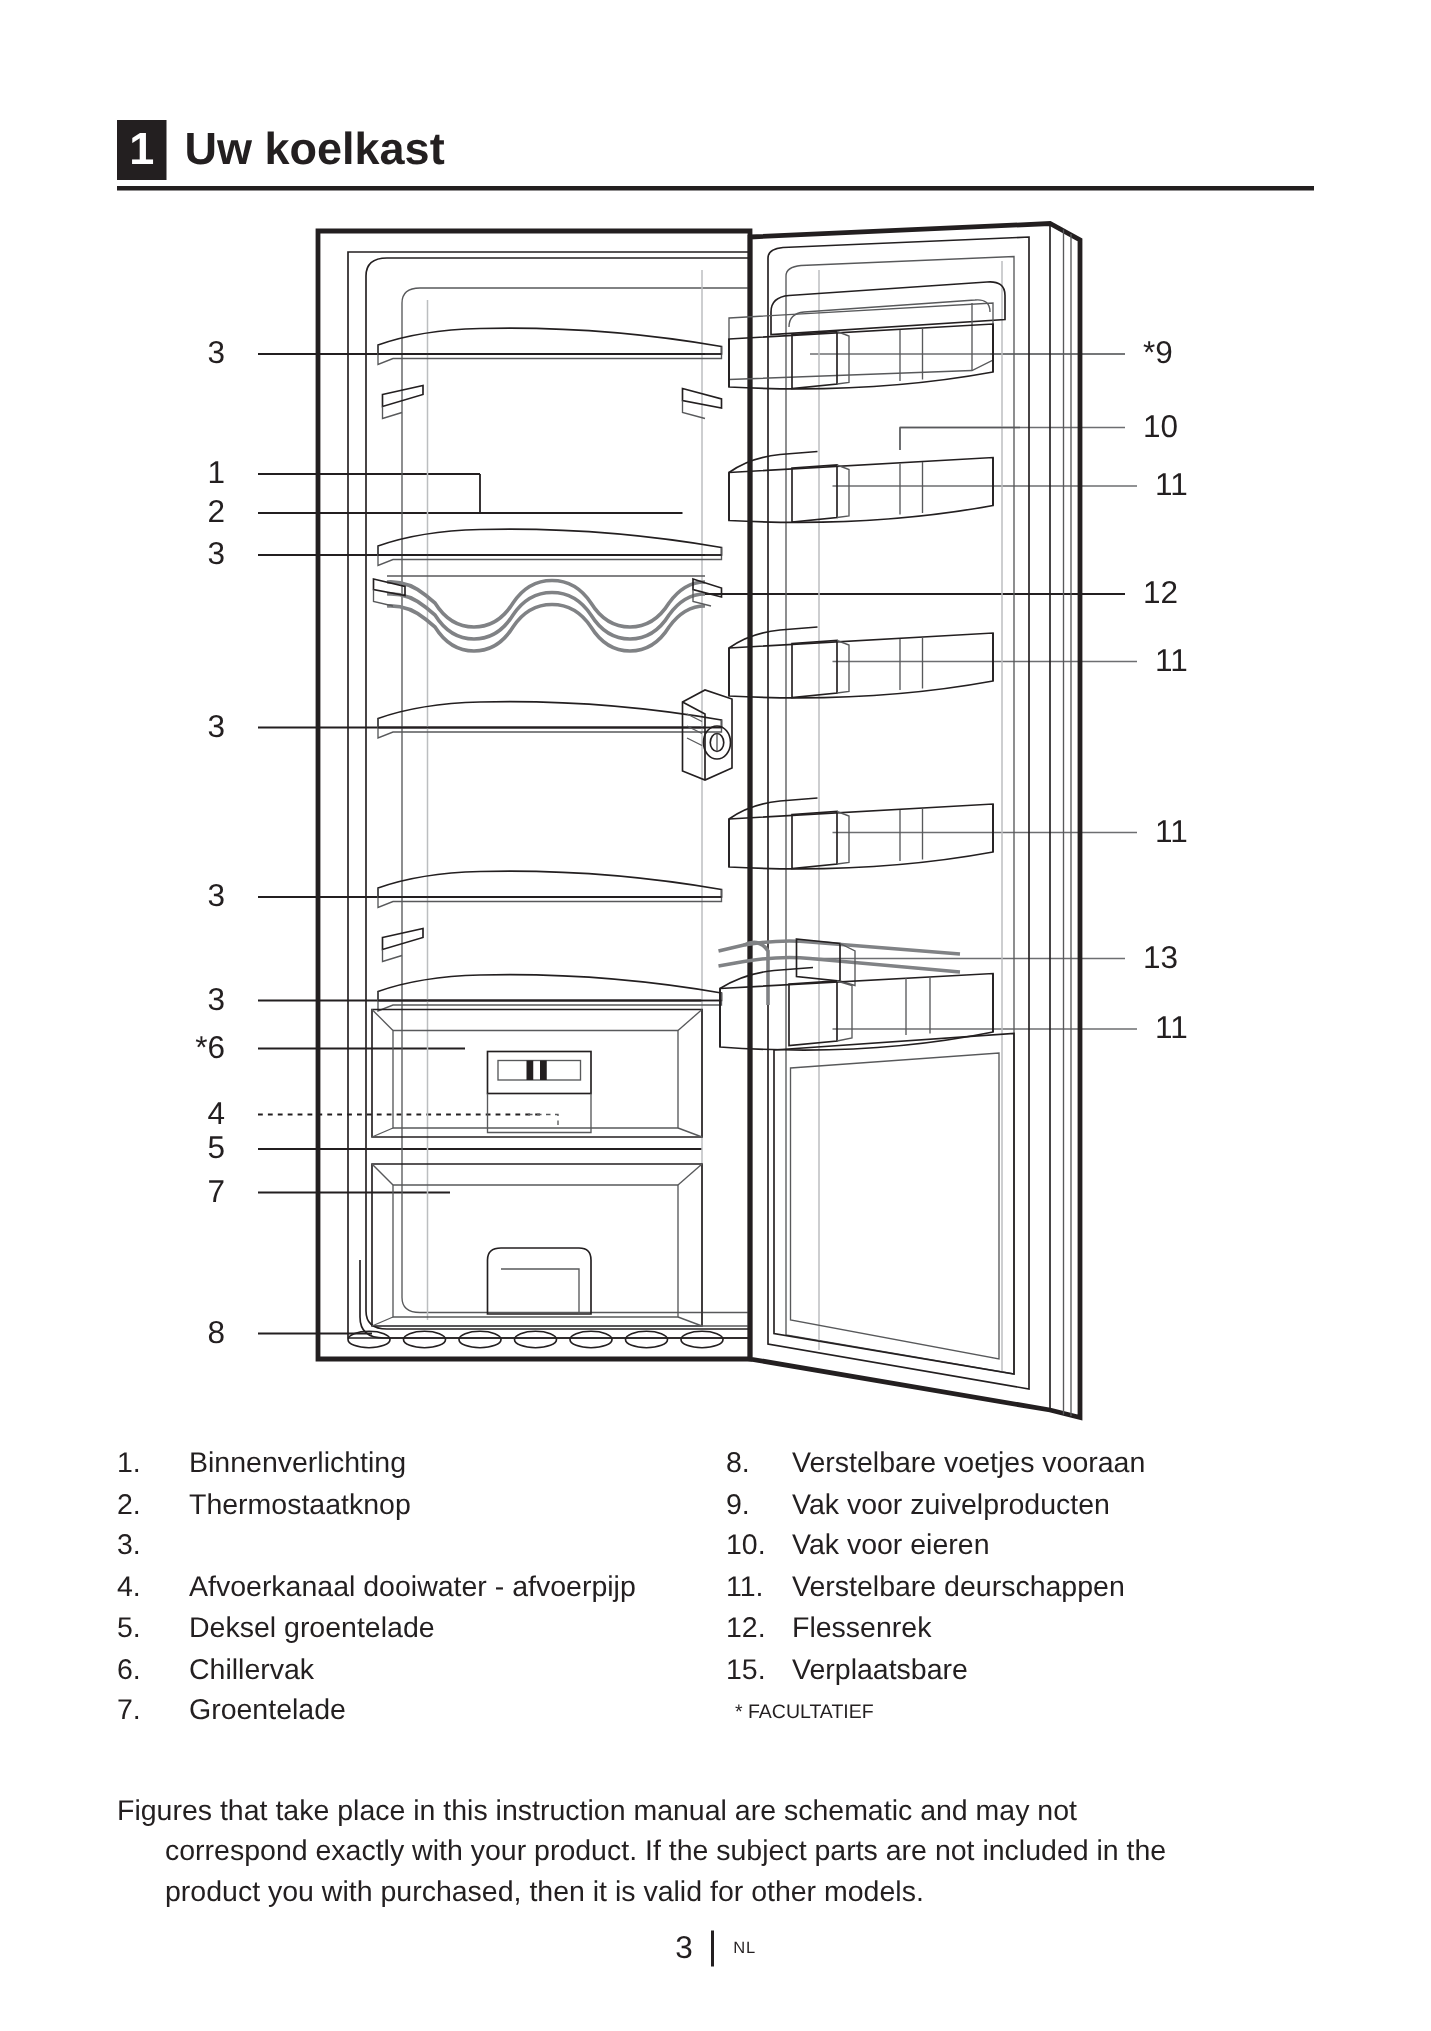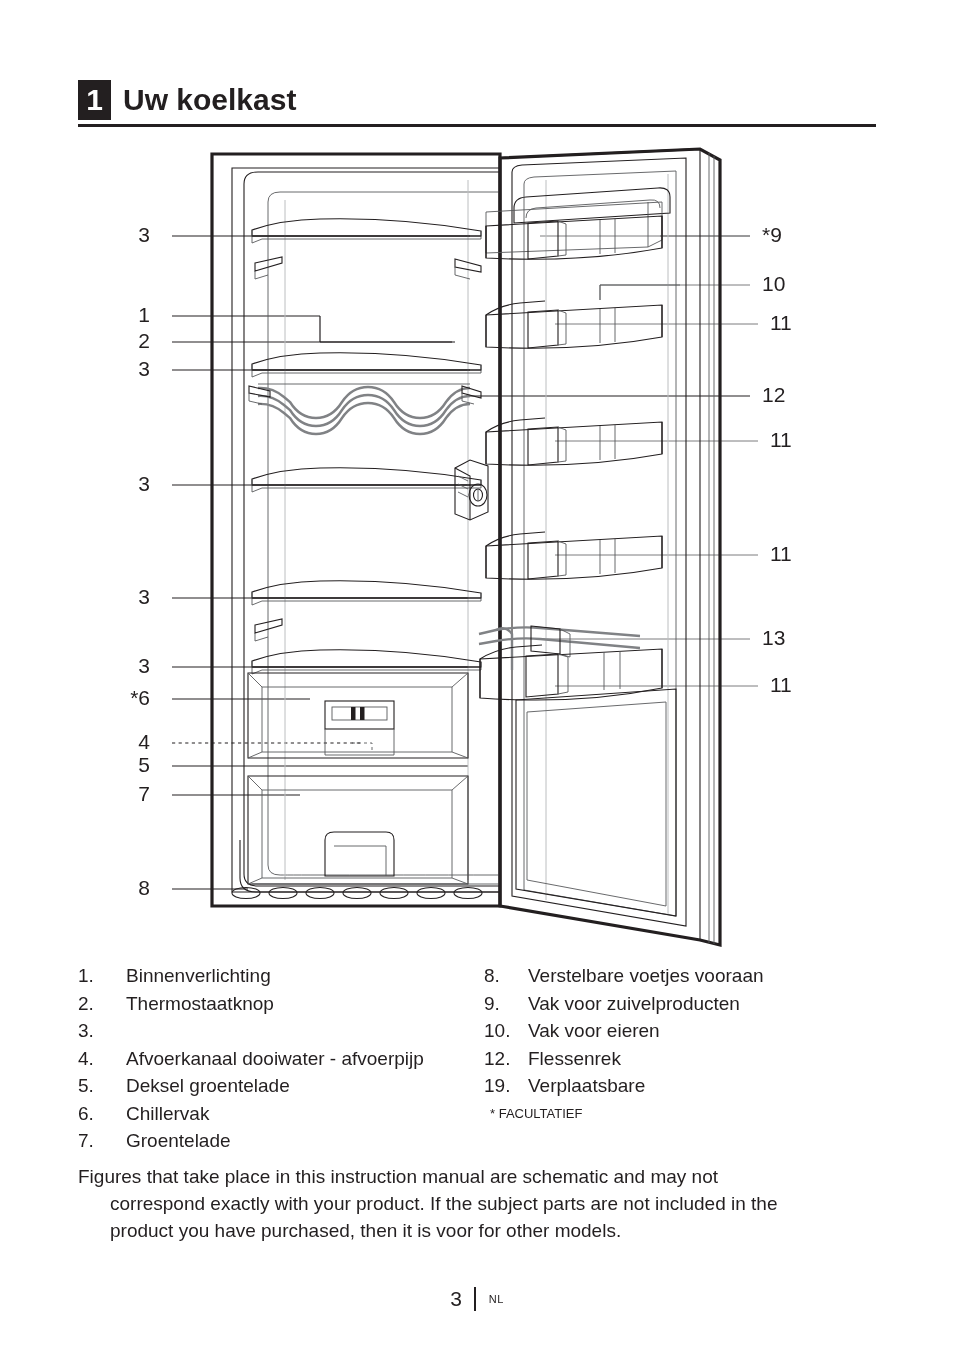--- a/index.html
+++ b/index.html
@@ -110,21 +110,21 @@
   
   #disclaimer {
     position: absolute;
     left: 78px;
     top: 1163px;
     width: 790px;
     font-size: 19px;
     line-height: 27px;
     color: #231f20;
   }
-  #disclaimer .d-line-1 { padding-left: 0; }
+  #disclaimer .d-line-1 { padding-left: 0; margin-top: 31px; }
   #disclaimer .d-line-2,
   #disclaimer .d-line-3 { padding-left: 32px; }
 
   
   #footer {
     position: absolute;
     left: 0;
     top: 1282px;
     width: 954px;
     height: 34px;
@@ -490,35 +490,39 @@
     </div>
     <div class="part-row">
       <span class="part-num">9.</span>
       <span class="part-label">Vak voor zuivelproducten</span>
     </div>
     <div class="part-row">
       <span class="part-num">10.</span>
       <span class="part-label">Vak voor eieren</span>
     </div>
     <div class="part-row">
+      <span class="part-num">11.</span>
+      <span class="part-label">Verstelbare deurschappen</span>
+    </div>
+    <div class="part-row">
       <span class="part-num">12.</span>
       <span class="part-label">Flessenrek</span>
     </div>
     <div class="part-row">
-      <span class="part-num">19.</span>
+      <span class="part-num">15.</span>
       <span class="part-label">Verplaatsbare</span>
     </div>
     <div class="footnote-row">* FACULTATIEF</div>
   </div>
 
 </div>
 
 <div id="disclaimer">
   <div class="d-line-1">Figures that take place in this instruction manual are schematic and may not</div>
   <div class="d-line-2">correspond exactly with your product. If the subject parts are not included in the</div>
-  <div class="d-line-3">product you have purchased, then it is voor for other models.</div>
+  <div class="d-line-3">product you with purchased, then it is valid for other models.</div>
 </div>
 
 <div id="footer">
   <span id="page-number">3</span>
   <span id="footer-divider"></span>
   <span id="locale-code">NL</span>
 </div>
 
 </body></html>

